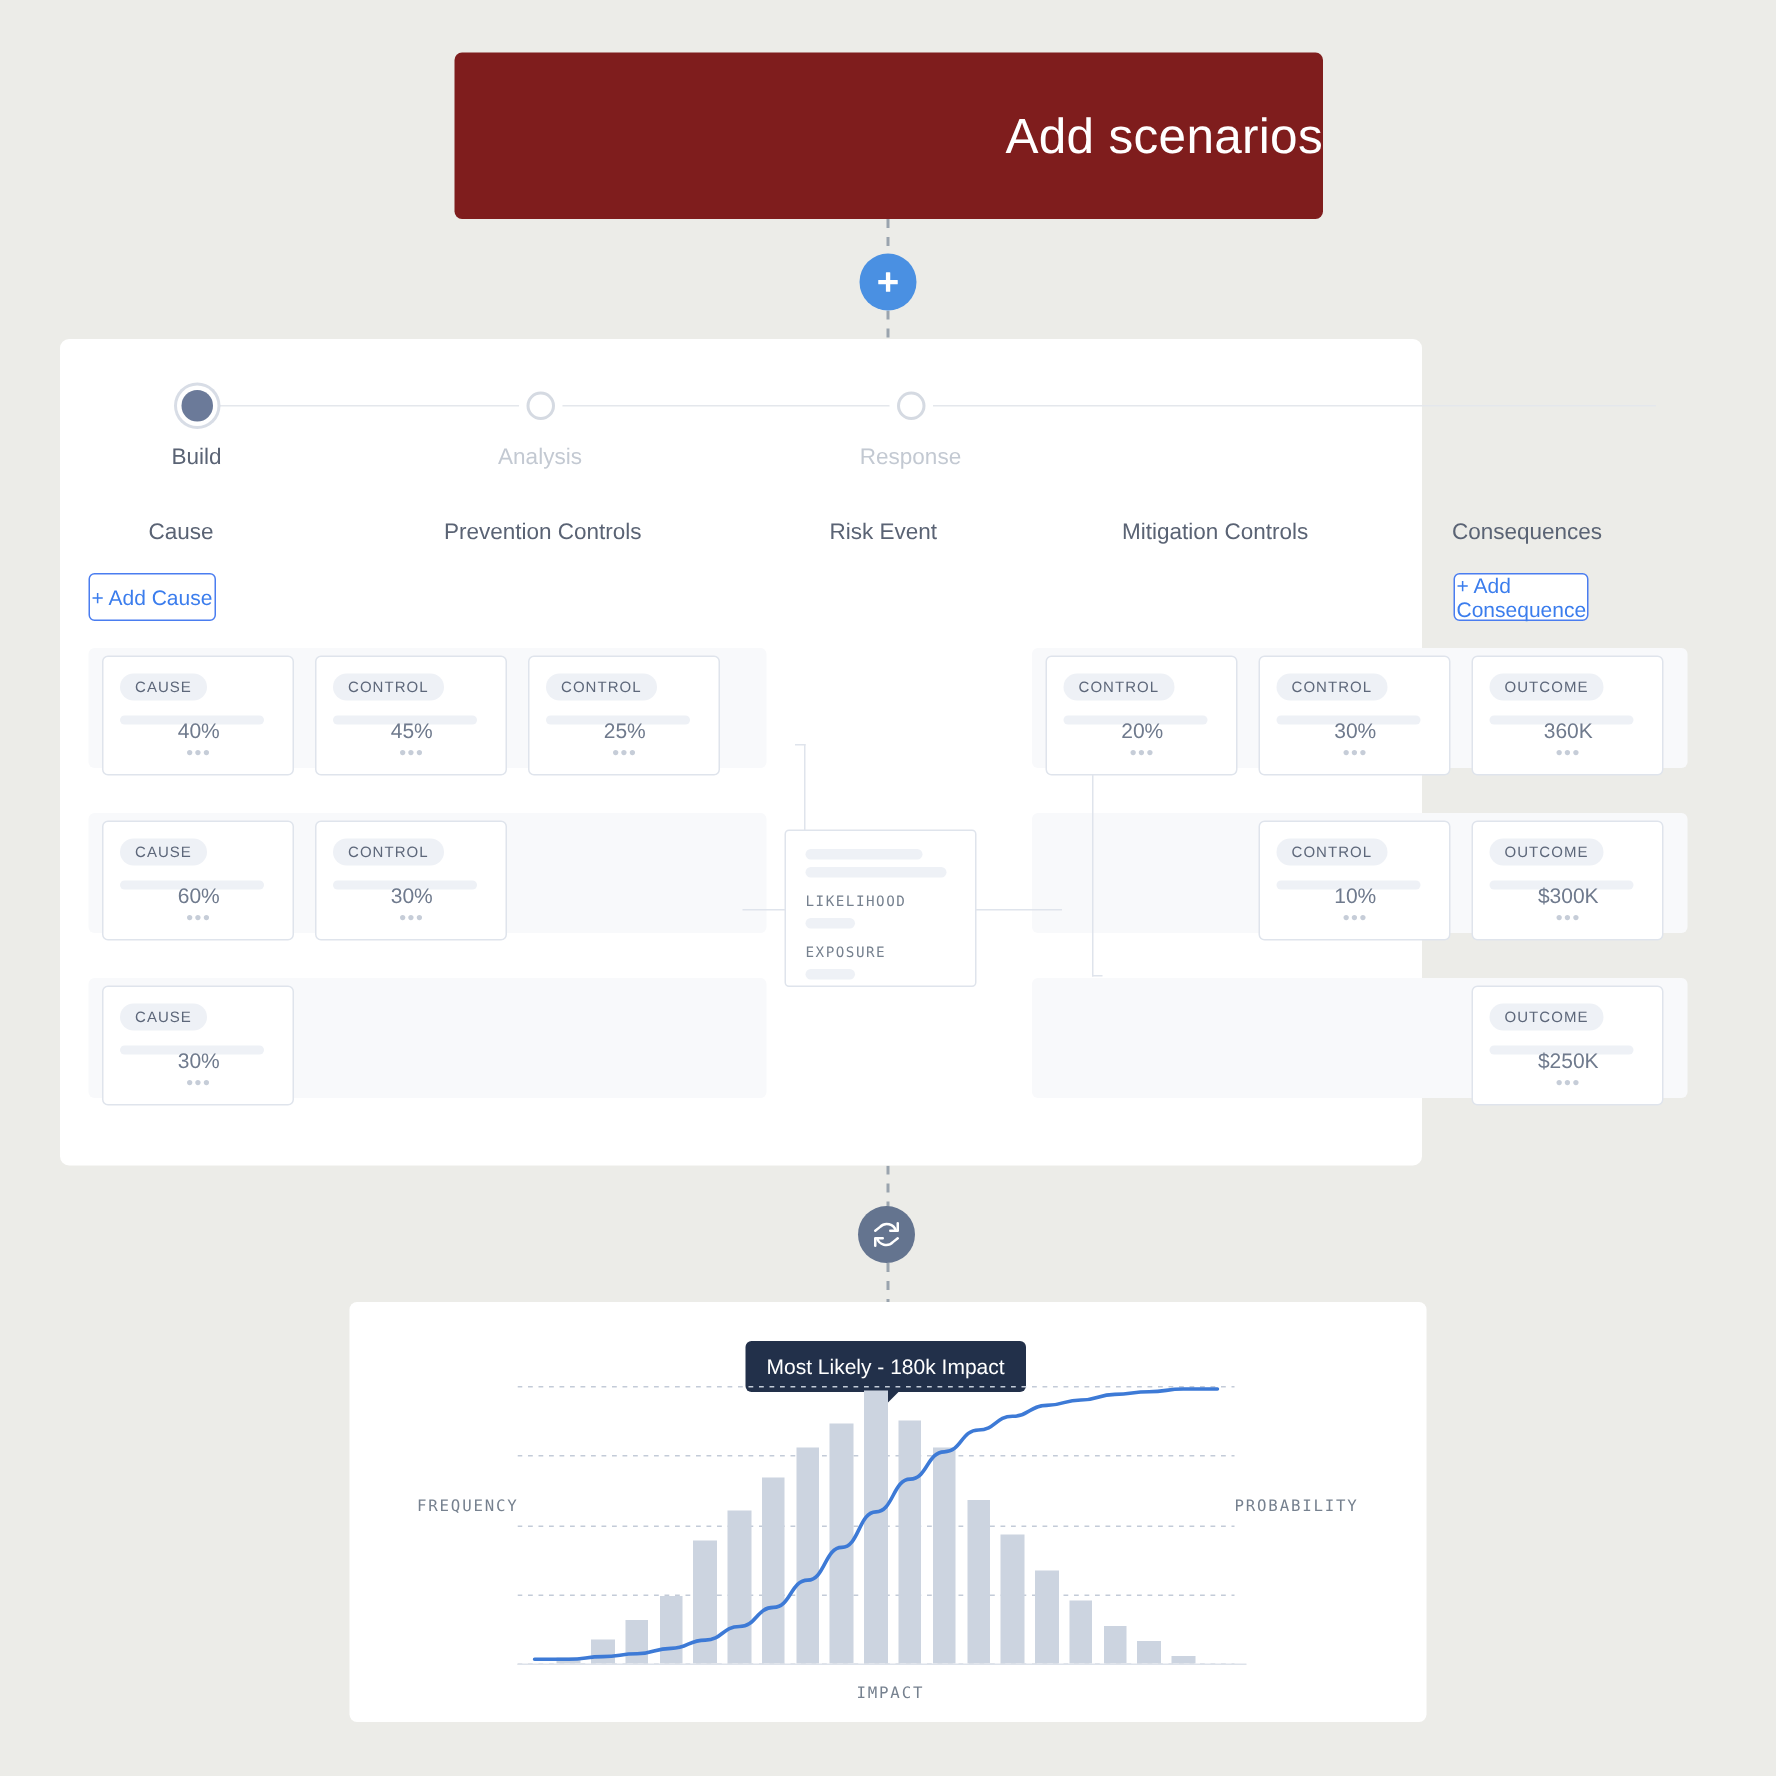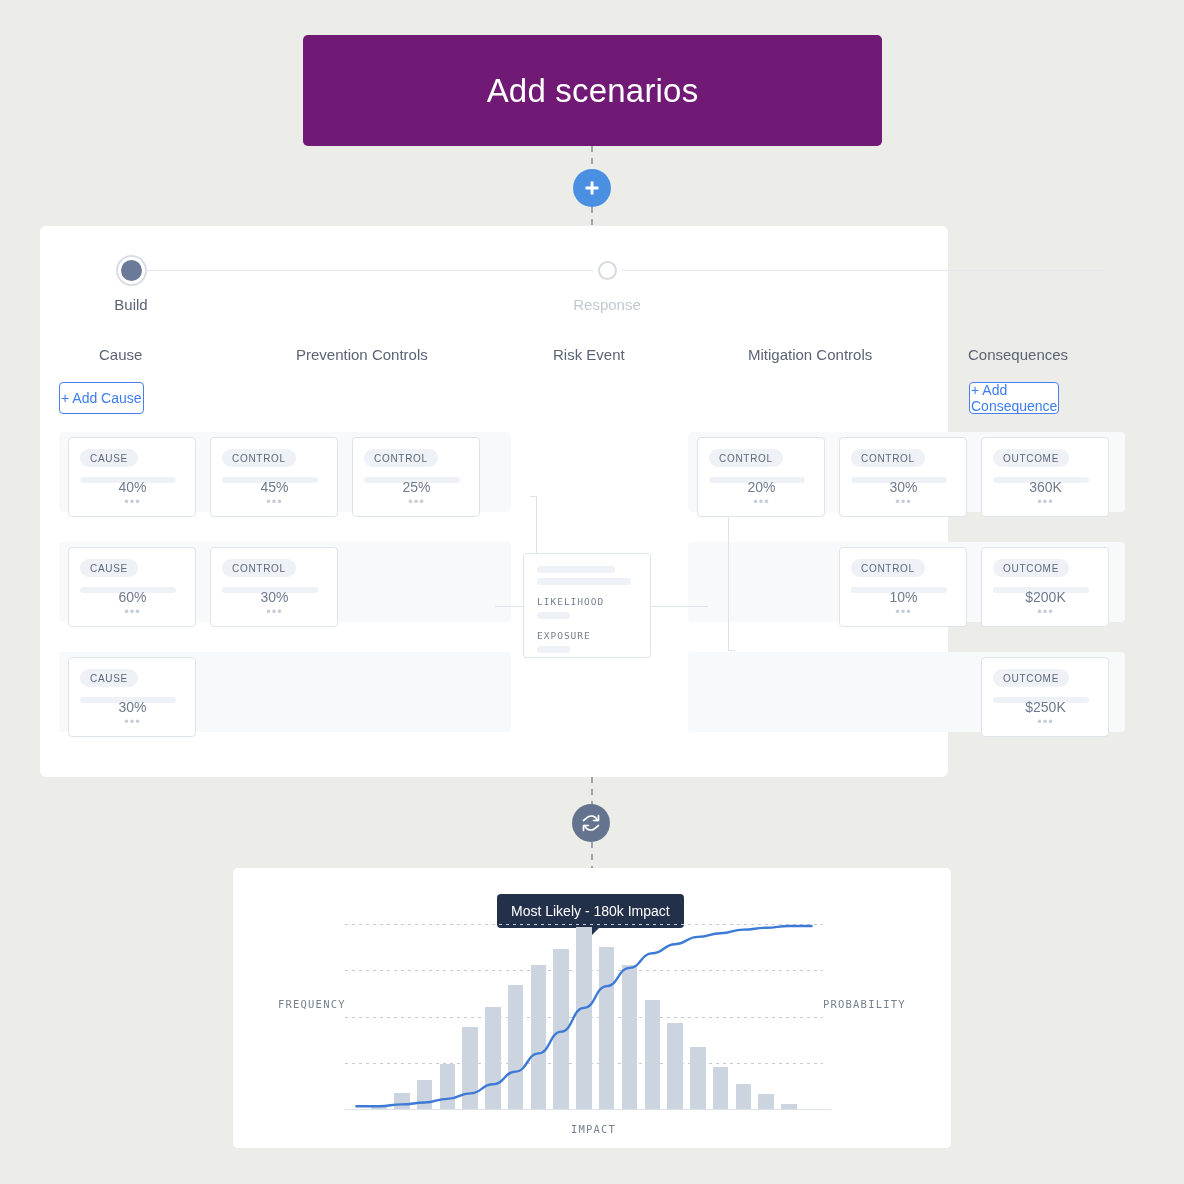--- a/index.html
+++ b/index.html
@@ -15,22 +15,22 @@
   .vconn {
     position: absolute; width: 2px;
     background-image: linear-gradient(to bottom, #9aa4ae 0 6px, transparent 6px 12px);
     background-size: 2px 12px;
   }
 
   
   .banner {
     position: absolute; left: 303px; top: 35px;
     width: 579px; height: 111px;
-    background: #701a75; border-radius: 5px;
-    display: flex; align-items: center; justify-content: center;
+    background: #7f1d1d; border-radius: 5px;
+    display: flex; align-items: center; justify-content: flex-end;
   }
   .banner-title {
     color: #ffffff; font-size: 33px; font-weight: 400; letter-spacing: .2px;
   }
 
   
   .round-btn {
     position: absolute; border-radius: 50%;
     display: flex; align-items: center; justify-content: center;
   }
@@ -208,20 +208,26 @@
     <div class="stepper">
       <div class="step-track"></div>
 
       <div class="step step-0">
         <div class="dot-wrap">
           <div class="dot-active"></div>
         </div>
         <div class="step-label">Build</div>
       </div>
 
+      <div class="step step-1">
+        <div class="dot-wrap">
+          <div class="dot-ring"></div>
+        </div>
+        <div class="step-label muted">Analysis</div>
+      </div>
 
       <div class="step step-2">
         <div class="dot-wrap">
           <div class="dot-ring"></div>
         </div>
         <div class="step-label muted">Response</div>
       </div>
     </div>
 
     <div class="col-head ch-cause">Cause</div>
@@ -343,21 +349,21 @@
       <div class="skel"></div>
       <div class="card-foot">
         <span class="card-val">10%</span>
         <span class="dots">•••</span>
       </div>
     </div>
     <div class="card" style="left:941px; top:321px;">
       <span class="chip">OUTCOME</span>
       <div class="skel"></div>
       <div class="card-foot">
-        <span class="card-val">$200K</span>
+        <span class="card-val">$300K</span>
         <span class="dots">•••</span>
       </div>
     </div>
 
     <div class="card" style="left:941px; top:431px;">
       <span class="chip">OUTCOME</span>
       <div class="skel"></div>
       <div class="card-foot">
         <span class="card-val">$250K</span>
         <span class="dots">•••</span>

